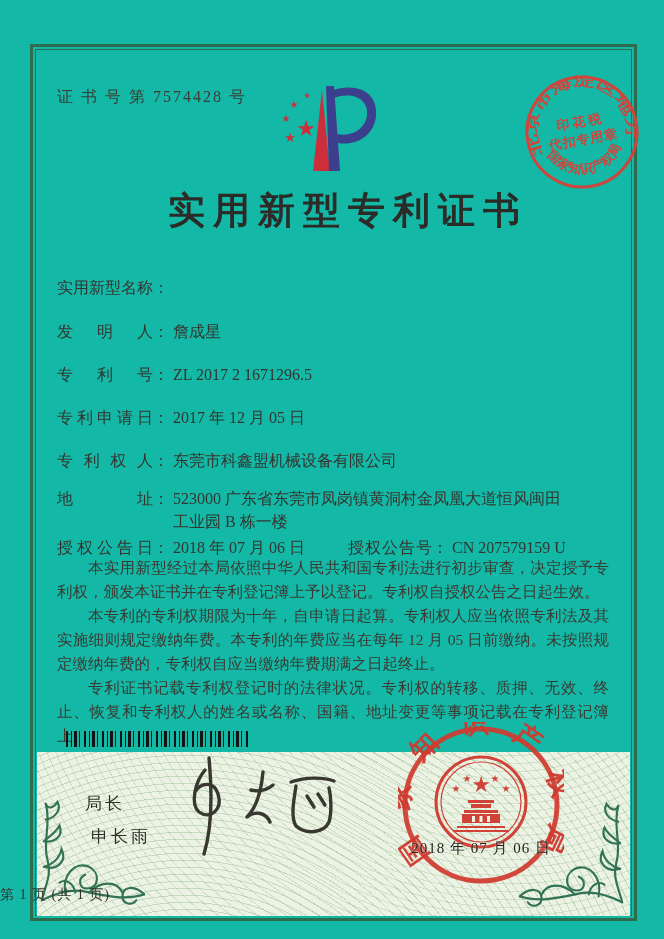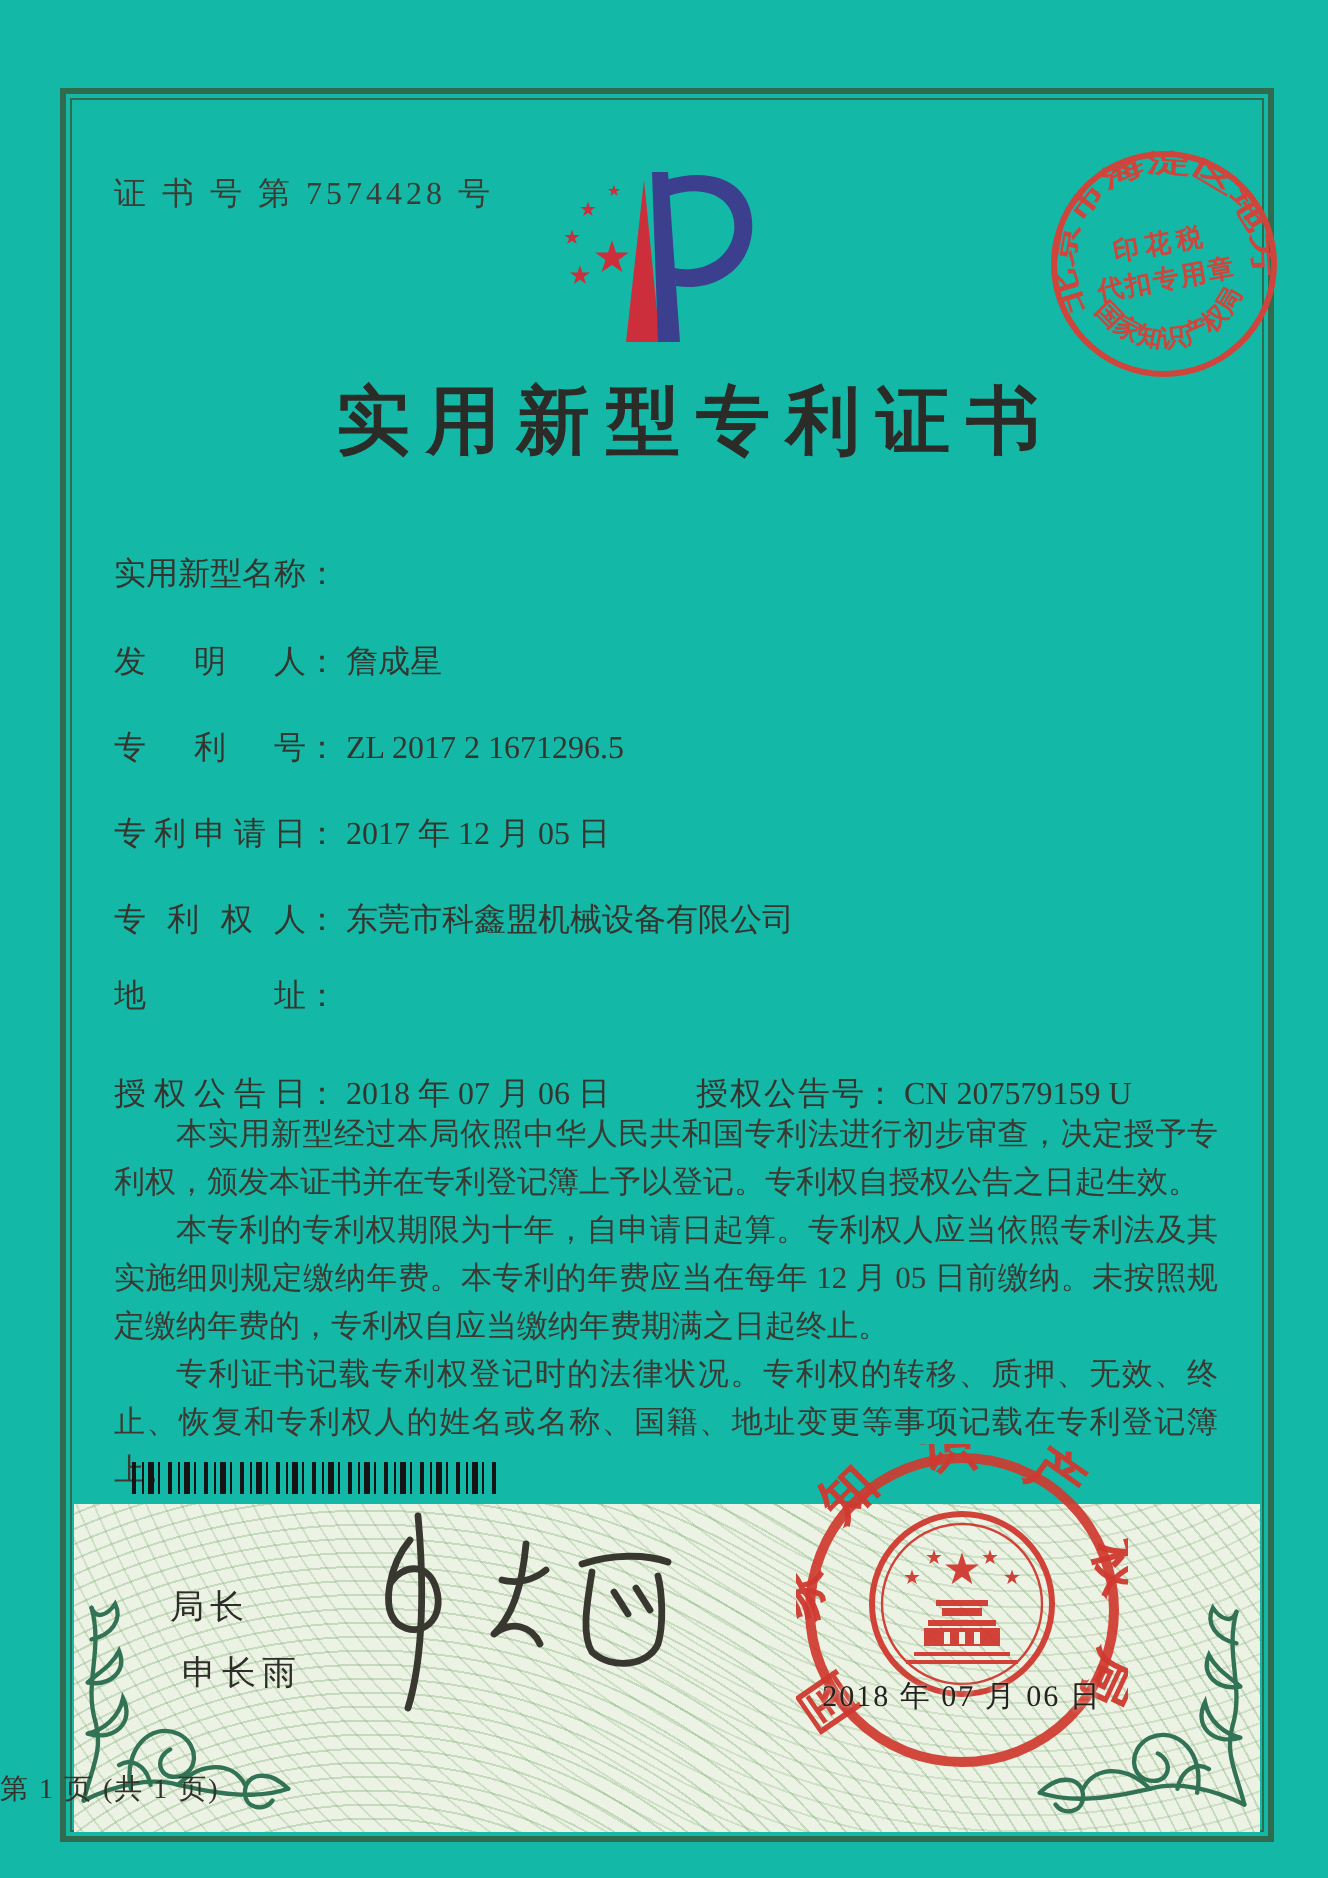--- a/index.html
+++ b/index.html
@@ -150,20 +150,22 @@
       <span class="fvalue">2017 年 12 月 05 日</span>
   </div>
   <div class="field f4">
     <span class="flabel">专利权人</span>
       <span class="colon">：</span>
       <span class="fvalue">东莞市科鑫盟机械设备有限公司</span>
   </div>
   <div class="field f5">
     <span class="flabel">地址</span>
       <span class="colon">：</span>
+      <span class="fvalue">523000 广东省东莞市凤岗镇黄洞村金凤凰大道恒风闽田
+工业园 B 栋一楼</span>
   </div>
   <div class="field f6">
     <span class="flabel">授权公告日</span>
       <span class="colon">：</span>
       <span class="fvalue">2018 年 07 月 06 日</span>
   </div>
   <div class="field f7">
     <span class="flabel-sm">授权公告号</span>
       <span class="colon">：</span>
       <span class="fvalue">CN 207579159 U</span>

